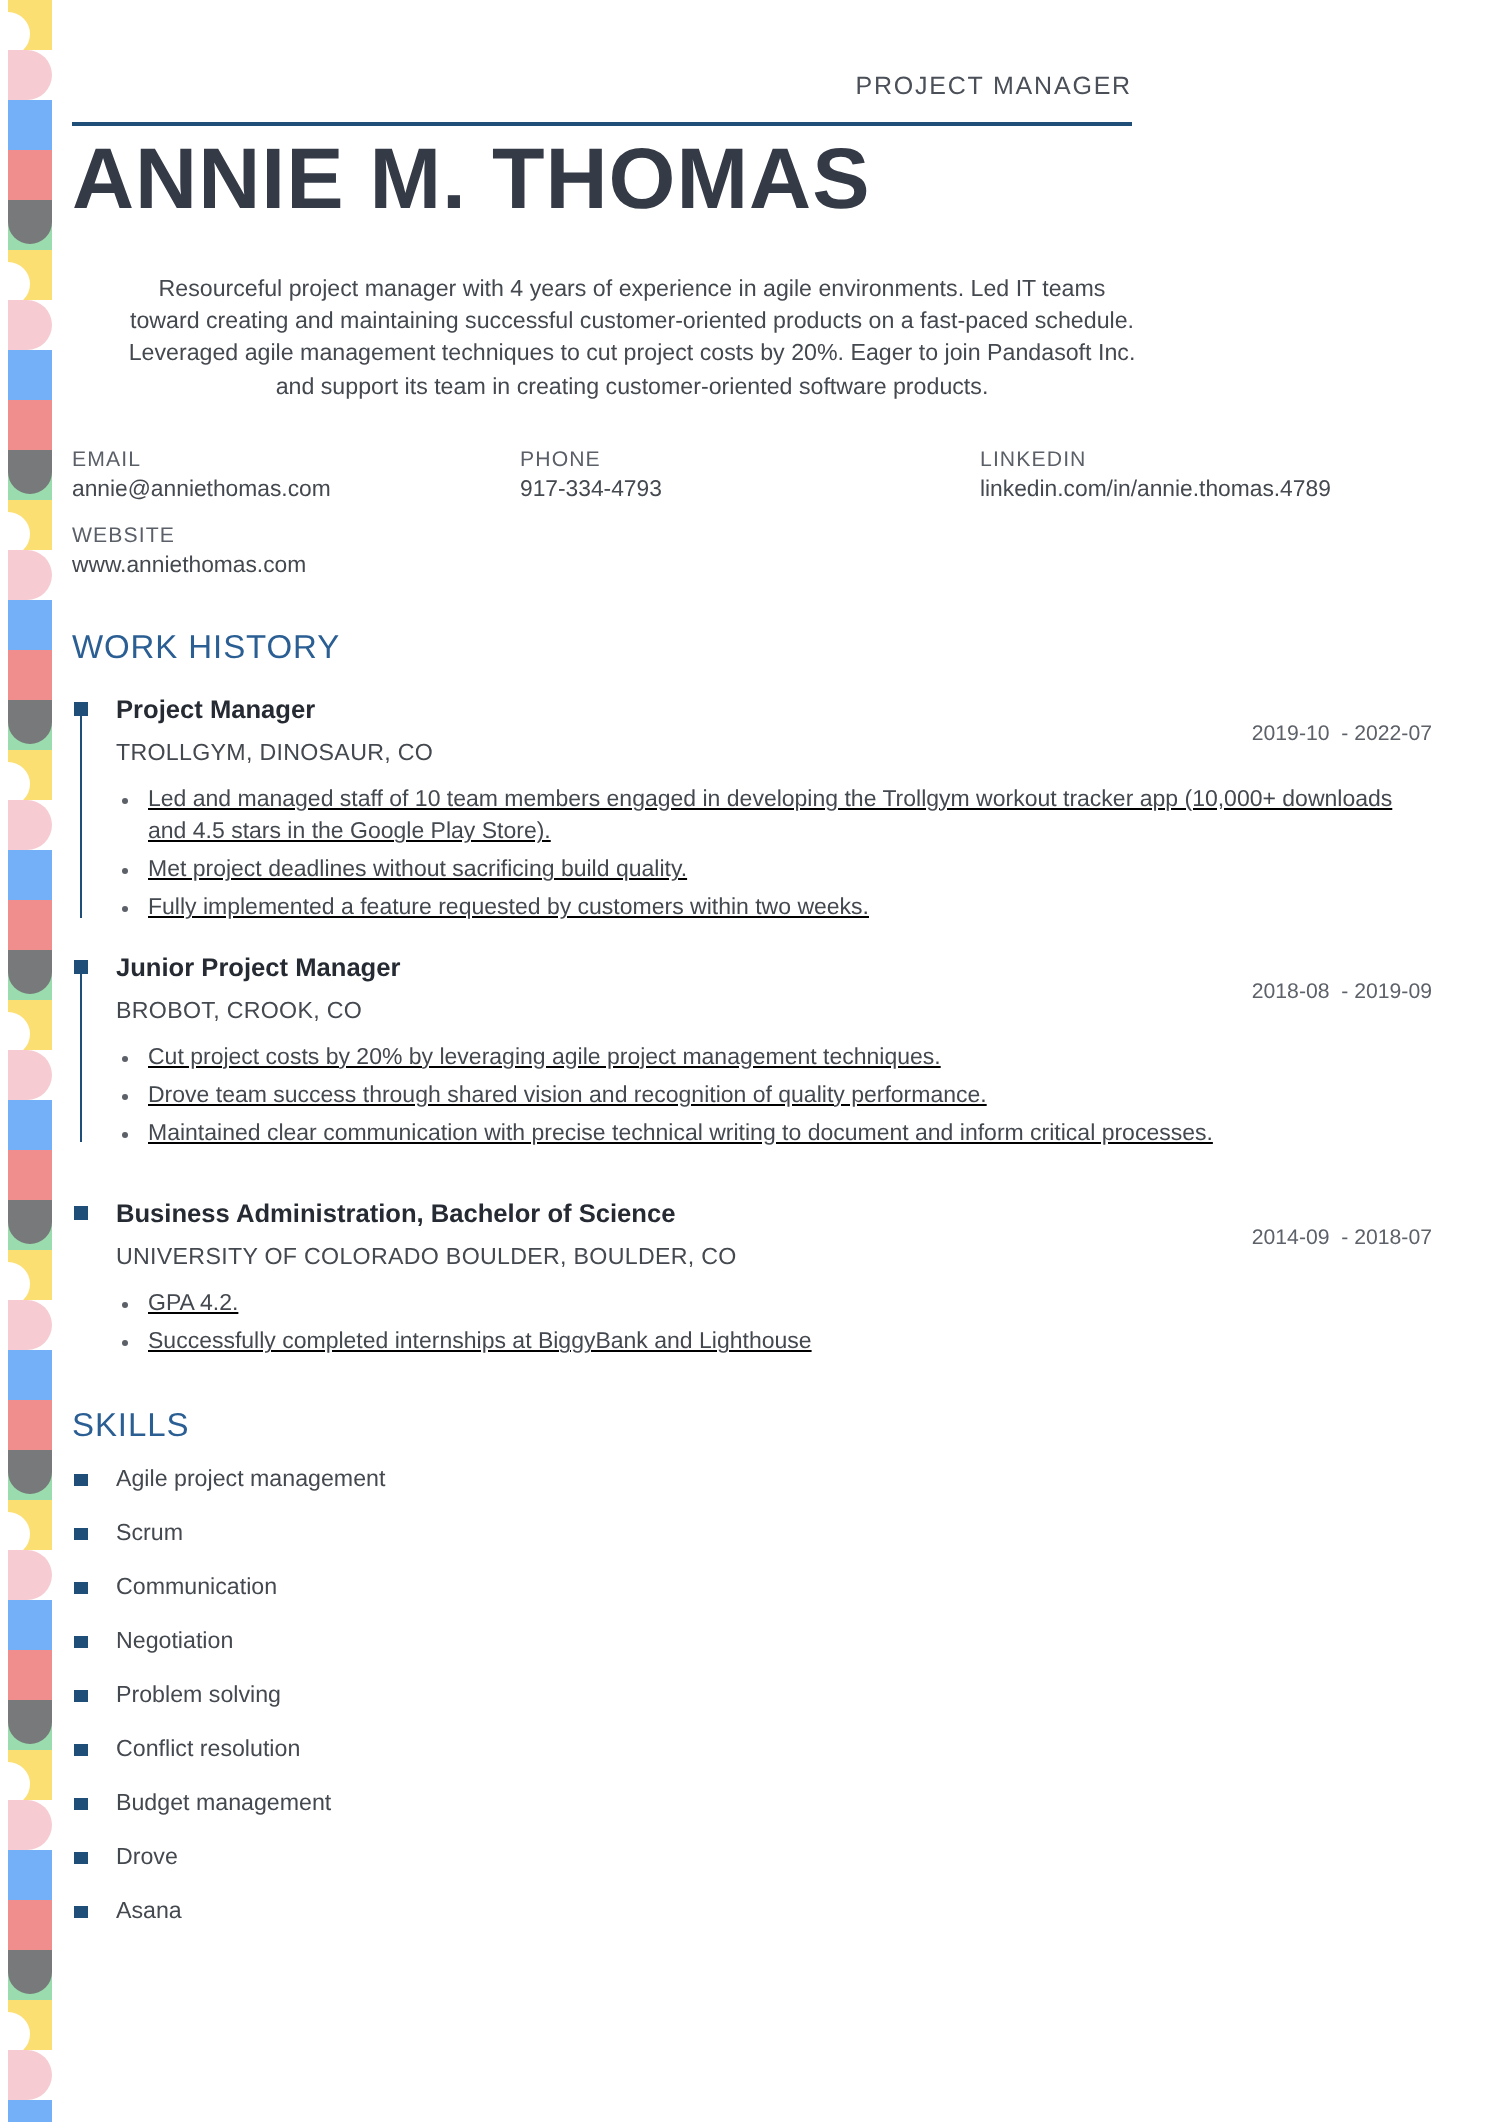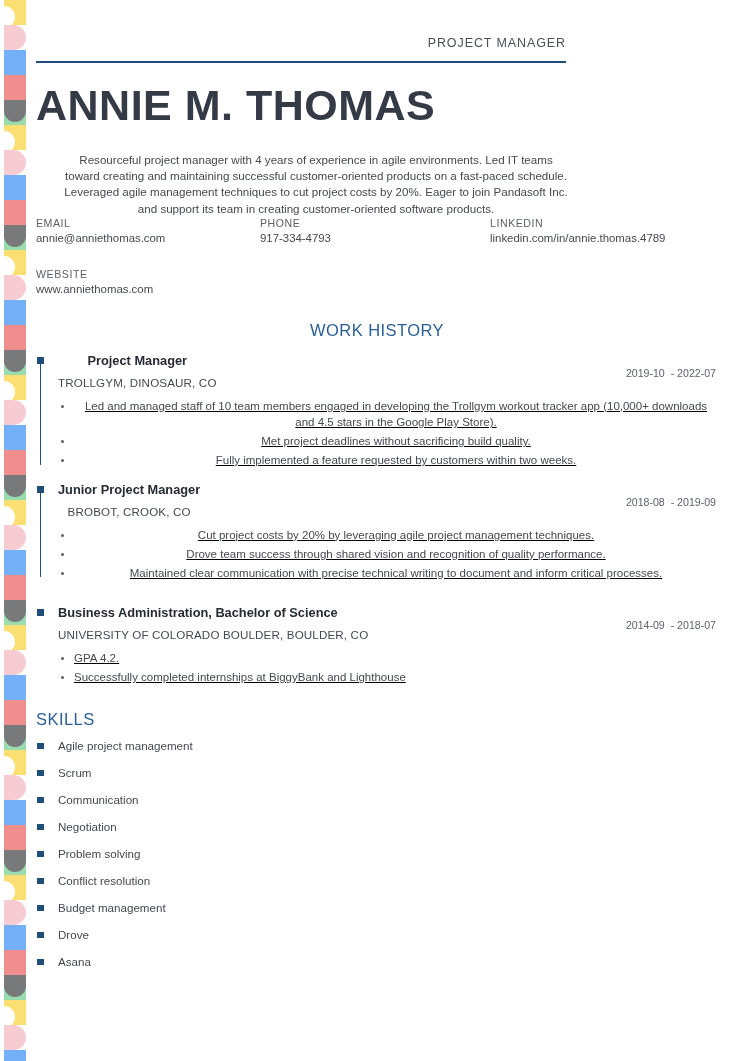--- a/index.html
+++ b/index.html
@@ -87,21 +87,21 @@
     letter-spacing: 0.9px;
     color: #4a4f58;
   }
   .header-rule {
     width: 530px;
     height: 2px;
     background: #1f4e79;
     margin-top: 11px;
   }
   .full-name {
-    margin-top: 21px;
+    margin-top: 6px;
     font-size: 43px;
     font-weight: bold;
     letter-spacing: 0.5px;
     color: #343a46;
     line-height: 1;
   }
 
   
   .summary {
     margin-top: 25px;
@@ -109,42 +109,43 @@
   }
   .summary-line {
     font-size: 11.6px;
     color: #44484f;
     line-height: 16.2px;
     text-align: center;
   }
 
   
   .contact-grid {
+    margin-top: 22px;
     display: grid;
     grid-template-columns: 224px 230px auto;
-    row-gap: 24px;
+    row-gap: 11px;
   }
   .contact-label {
     font-size: 10.6px;
     letter-spacing: 0.55px;
     color: #5b6068;
     margin-bottom: 3px;
   }
   .contact-value {
     font-size: 11.4px;
     color: #44484f;
   }
 
   
   .section-head {
     color: #2b5f94;
     font-size: 16.5px;
     letter-spacing: 0.45px;
   }
-  #work-history-section { margin-top: 26px; text-align: center; }
+  #work-history-section { margin-top: 26px; }
   #education-section { margin-top: 24px; }
   #skills-section { margin-top: 24px; }
 
   
   .entry {
     position: relative;
     padding-left: 22px;
     margin-top: 13px;
   }
   .entry-marker {

